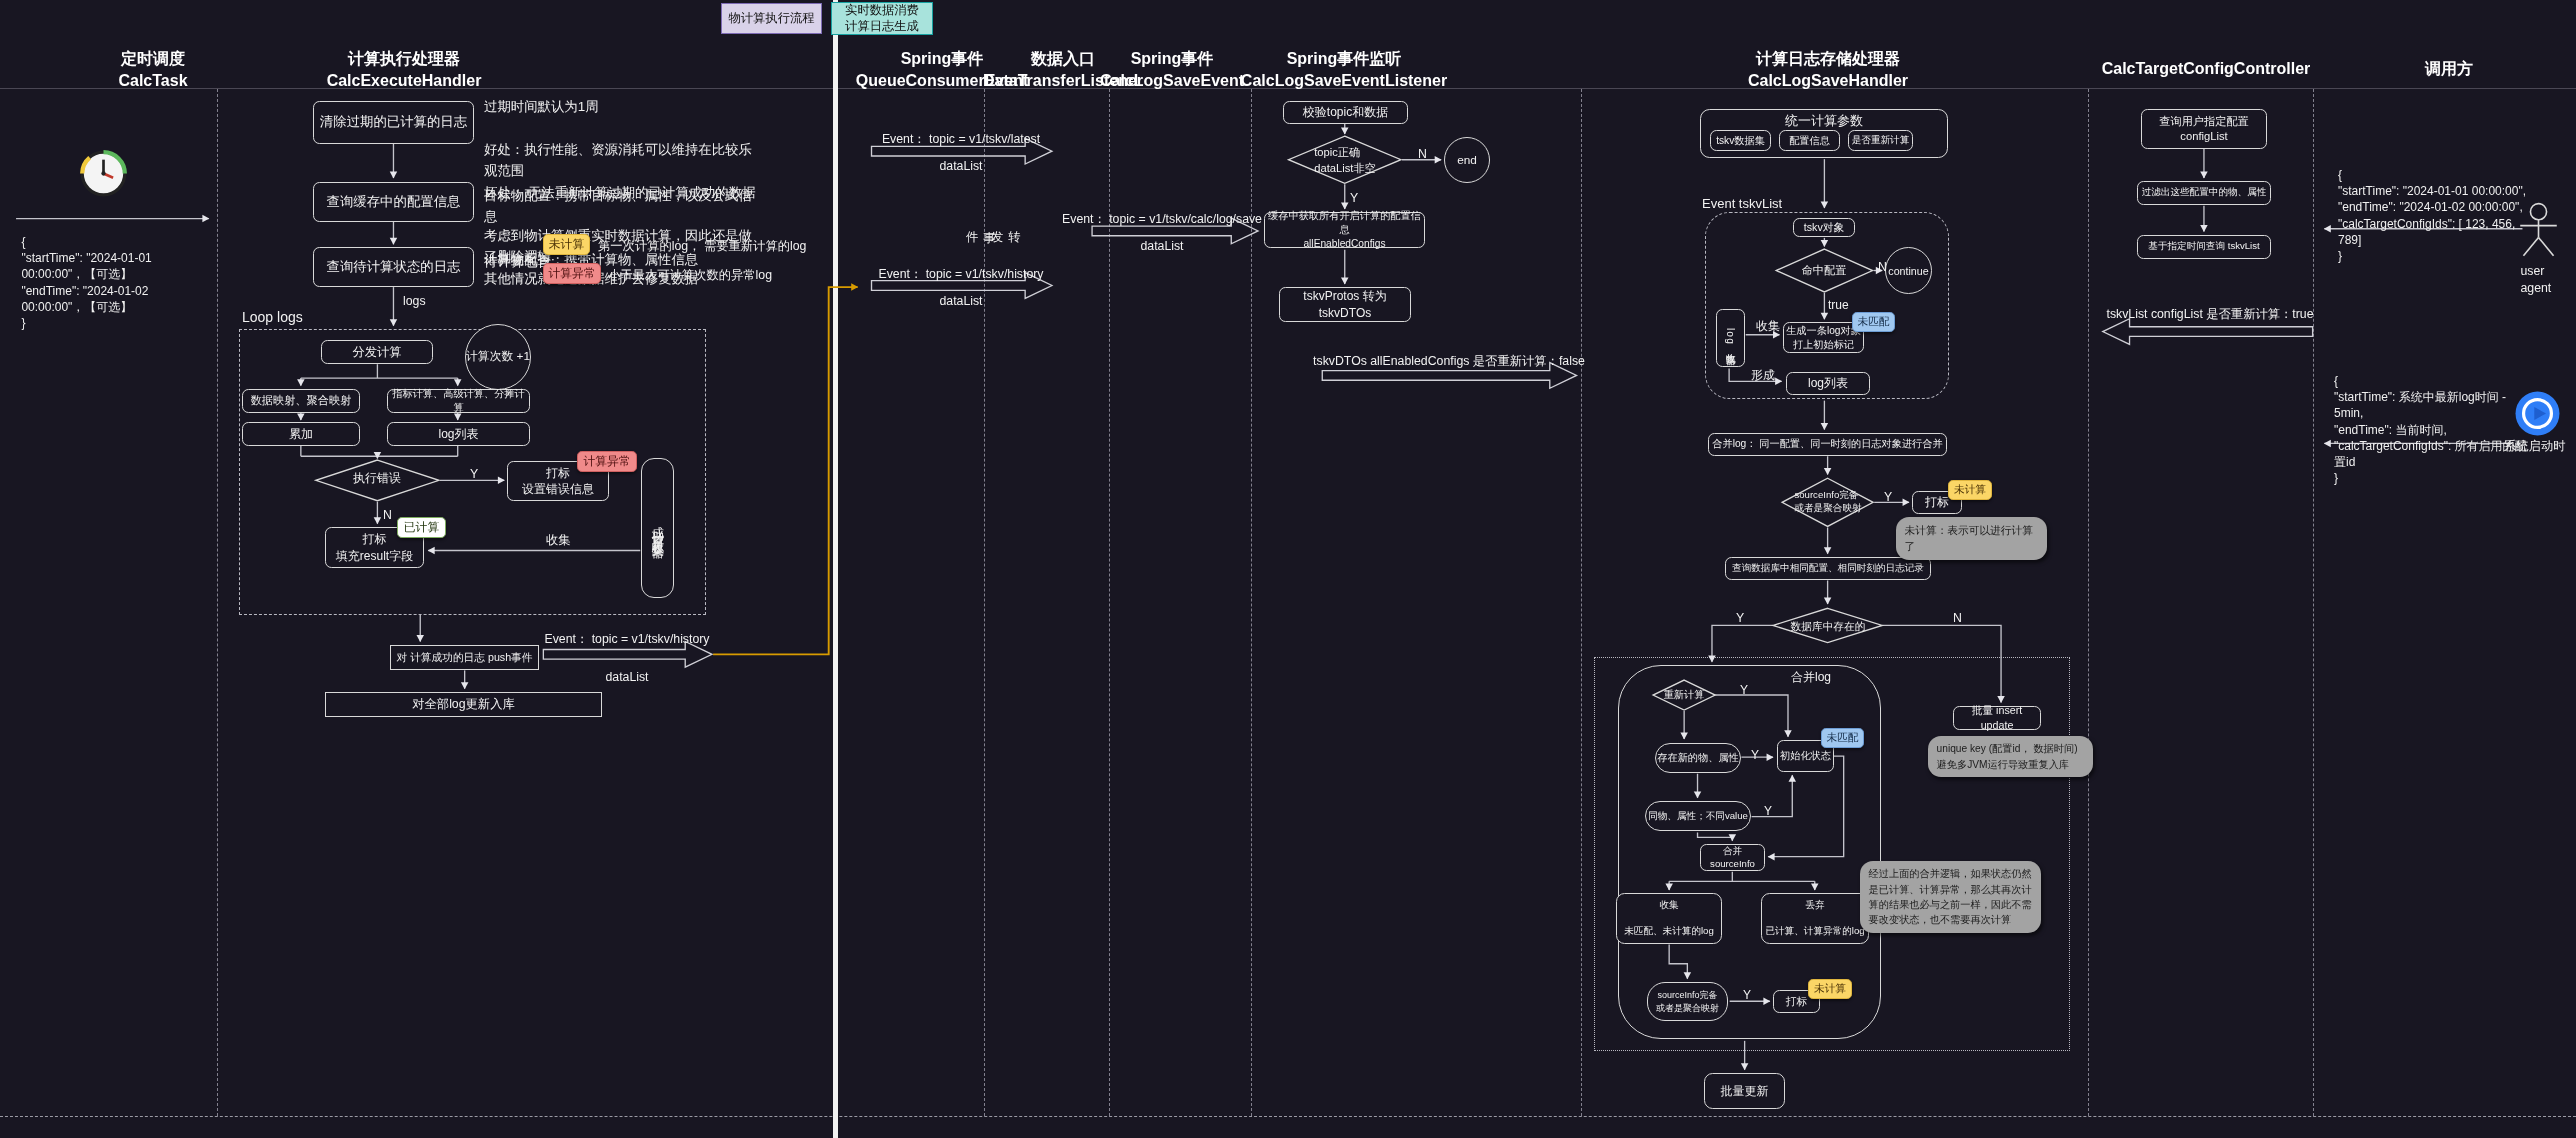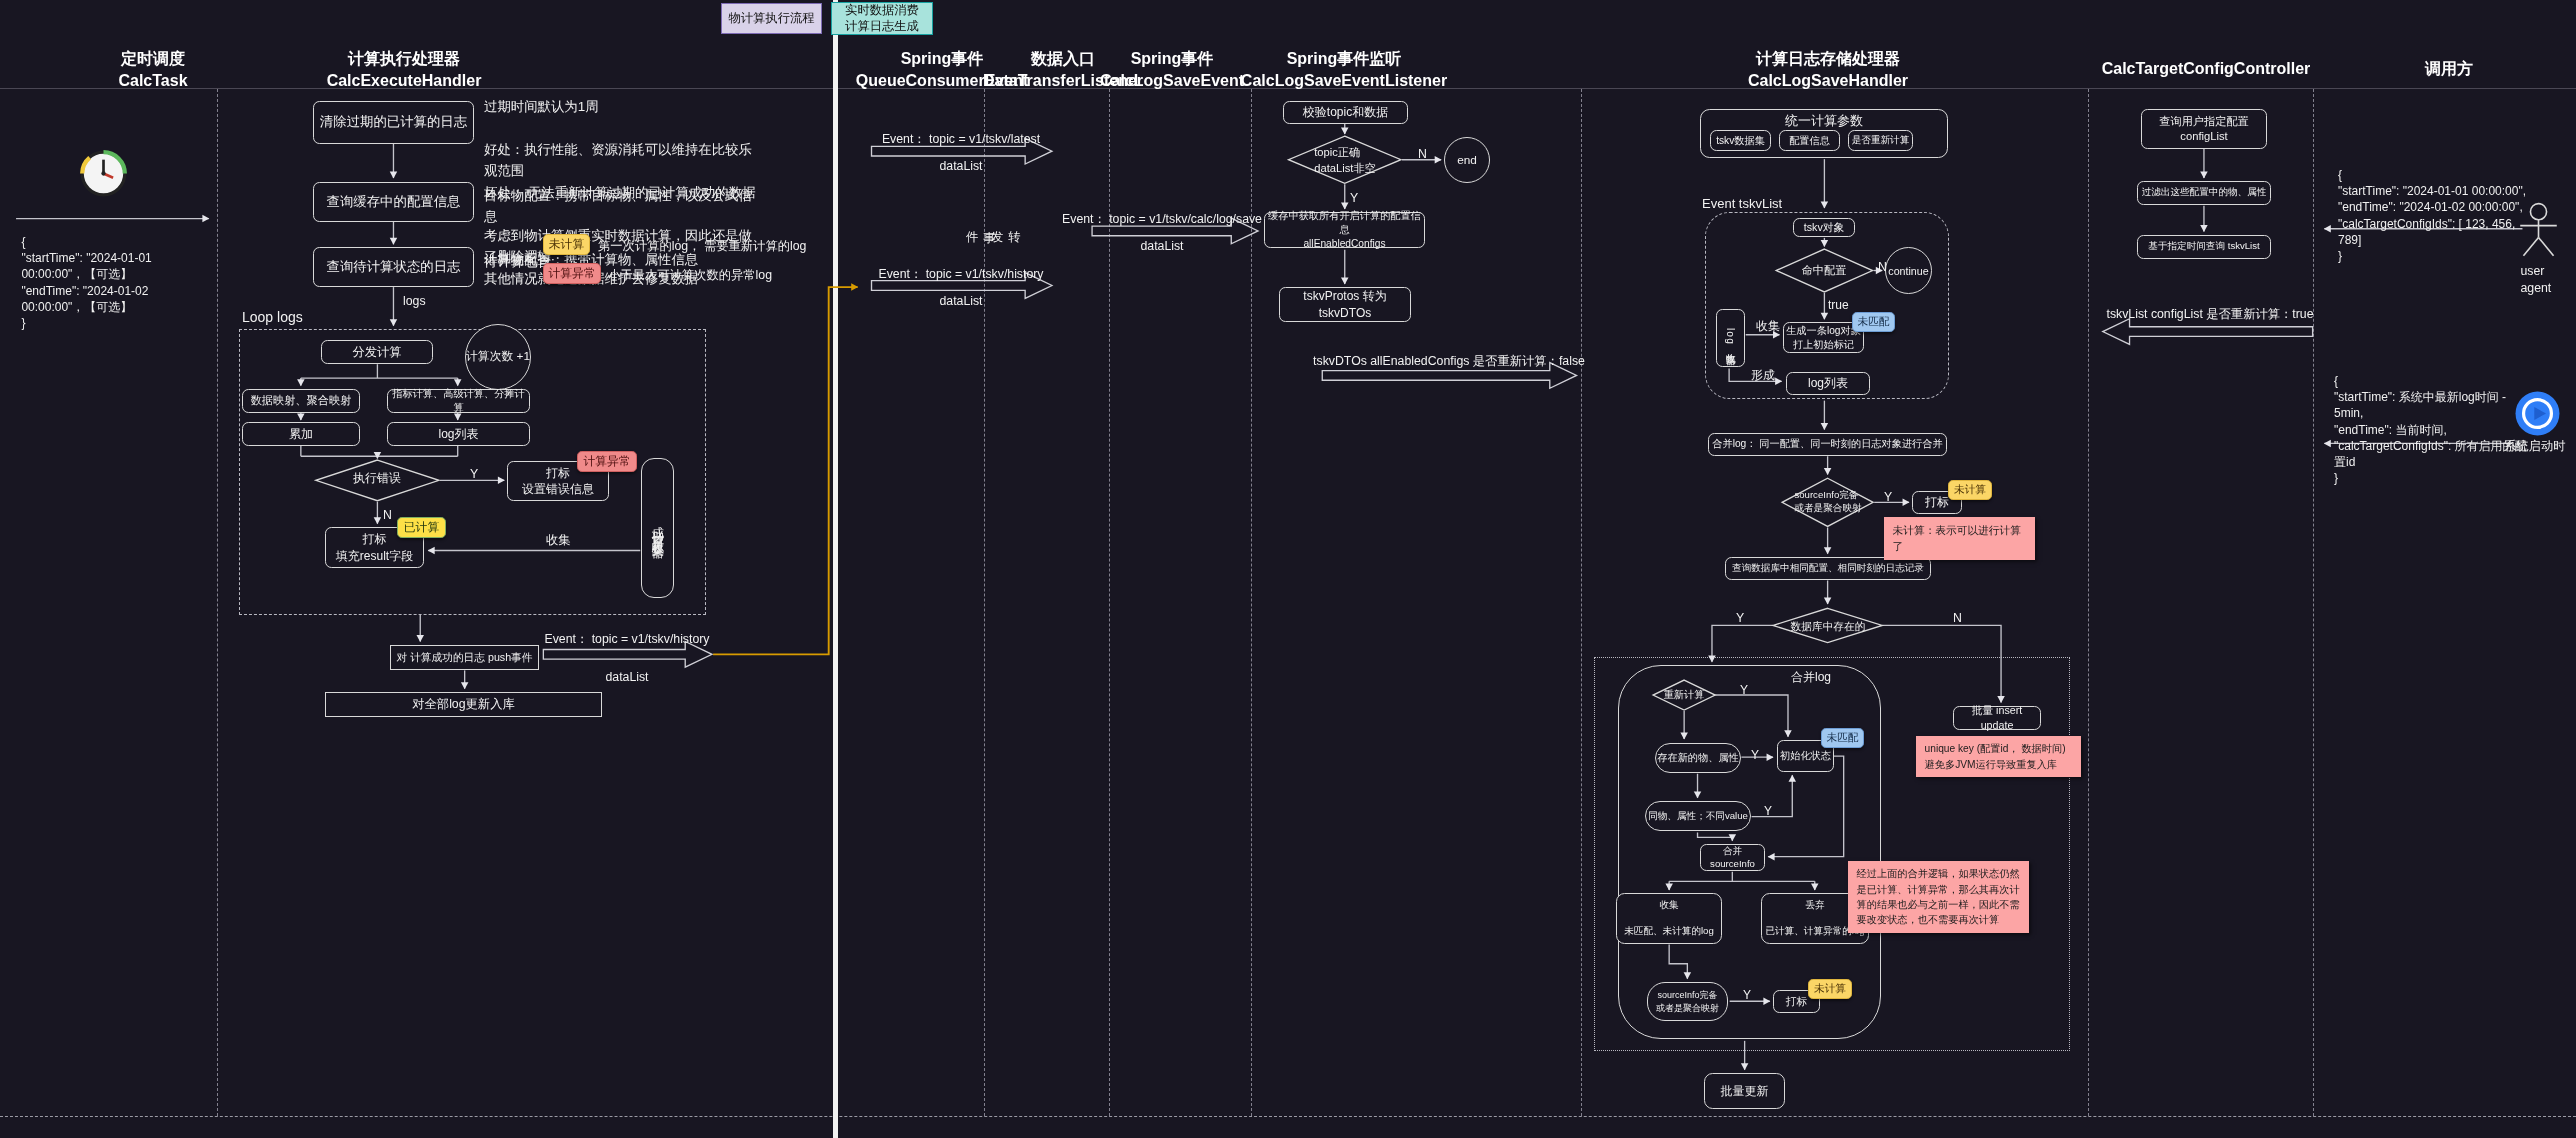--- a/index.html
+++ b/index.html
@@ -19,24 +19,24 @@
         display:flex;align-items:center;justify-content:center;text-align:center;
         font-size:11.8px;white-space:pre-line;z-index:3;box-sizing:border-box;}
   .stadium{border-radius:18px;}
   .lbl{position:absolute;color:#f2f2f2;font-size:13px;white-space:pre-line;z-index:4;line-height:1.4;}
   .cen{transform:translateX(-50%);text-align:left;}
   .note{position:absolute;color:#f0f0f0;font-size:13.4px;line-height:1.6;white-space:pre-line;z-index:3;}
   .badge{position:absolute;border-radius:4.8px;font-size:11.8px;display:flex;align-items:center;
          justify-content:center;z-index:5;box-shadow:0 1.6px 2.7px rgba(0,0,0,.45);box-sizing:border-box;}
   .by{background:#fbd666;border:1.1px solid #dfb53e;color:#4a3206;}
   .br{background:#f08a8a;border:1.1px solid #cf6060;color:#4d0f0f;}
-  .bg{background:#fde047;border:1.1px solid #7fae60;color:#23370f;}
+  .bg{background:#ffffff;border:1.1px solid #7fae60;color:#23370f;}
   .bb{background:#a0c8f0;border:1.1px solid #6c9cd4;color:#122a45;}
-  .sticky{position:absolute;background:#fca5a5;color:#1c1c1c;padding:5.4px 8.6px;white-space:pre-line;
-          z-index:5;border-radius:0;line-height:1.5;box-shadow:1.6px 2.1px 3.7px rgba(0,0,0,.5);}
+  .sticky{position:absolute;background:#a3a3a3;color:#1c1c1c;padding:5.4px 8.6px;white-space:pre-line;
+          z-index:5;border-radius:13px;line-height:1.5;box-shadow:1.6px 2.1px 3.7px rgba(0,0,0,.5);margin-left:12px;}
   .legend{position:absolute;display:flex;align-items:center;justify-content:center;text-align:center;
           font-size:12.3px;color:#111;z-index:5;white-space:pre-line;line-height:1.3;box-sizing:border-box;}
   .lgd-purple{background:#d9d2e9;border:1.1px solid #7e6bb5;}
   .lgd-teal{background:#a8e3dc;border:1.3px solid #17a2a2;}
   .cont{position:absolute;z-index:1;box-sizing:border-box;}
   .vtext{writing-mode:vertical-rl;text-orientation:mixed;letter-spacing:2.7px;}
   .wires{position:absolute;left:0;top:0;z-index:2;}
   .f17{font-size:9px}.f18{font-size:9.6px}.f19{font-size:10.2px}.f20{font-size:10.7px}
   .f21{font-size:11.2px}.f22{font-size:12px}.f23{font-size:12.3px}.f25{font-size:13.4px}.f26{font-size:14px}
   .mono{line-height:1.35;}

